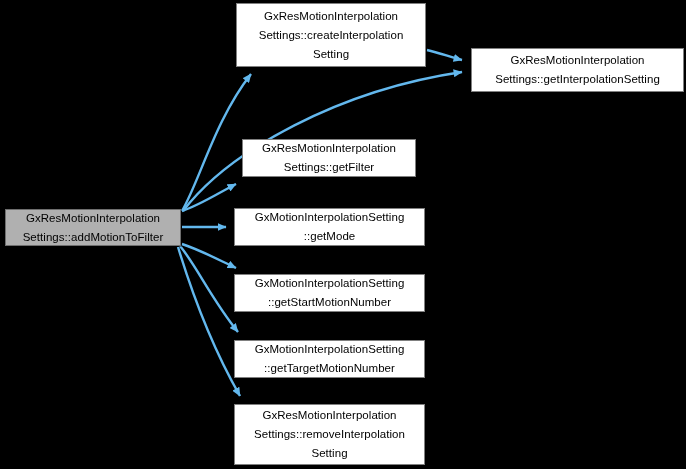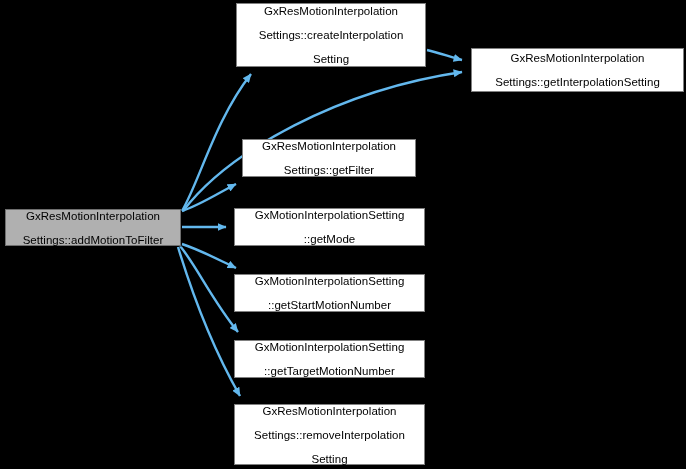--- a/index.html
+++ b/index.html
@@ -15,21 +15,21 @@
     position:absolute;
     box-sizing:border-box;
     border:1px solid #808080;
     background:#ffffff;
     color:#000000;
     display:flex;
     align-items:center;
     justify-content:center;
     text-align:center;
     font-size:11.5px;
-    line-height:24px;
+    line-height:19px;
     letter-spacing:0.05px;
     white-space:pre-line;
     z-index:3;
     box-shadow:1px 1px 0 rgba(0,0,0,0.35);
   }
   .node.current{
     background:#b0b0b0;
     border:1px solid #6e6e6e;
   }
   .node-label{display:block;width:100%;padding:0 2px;}

